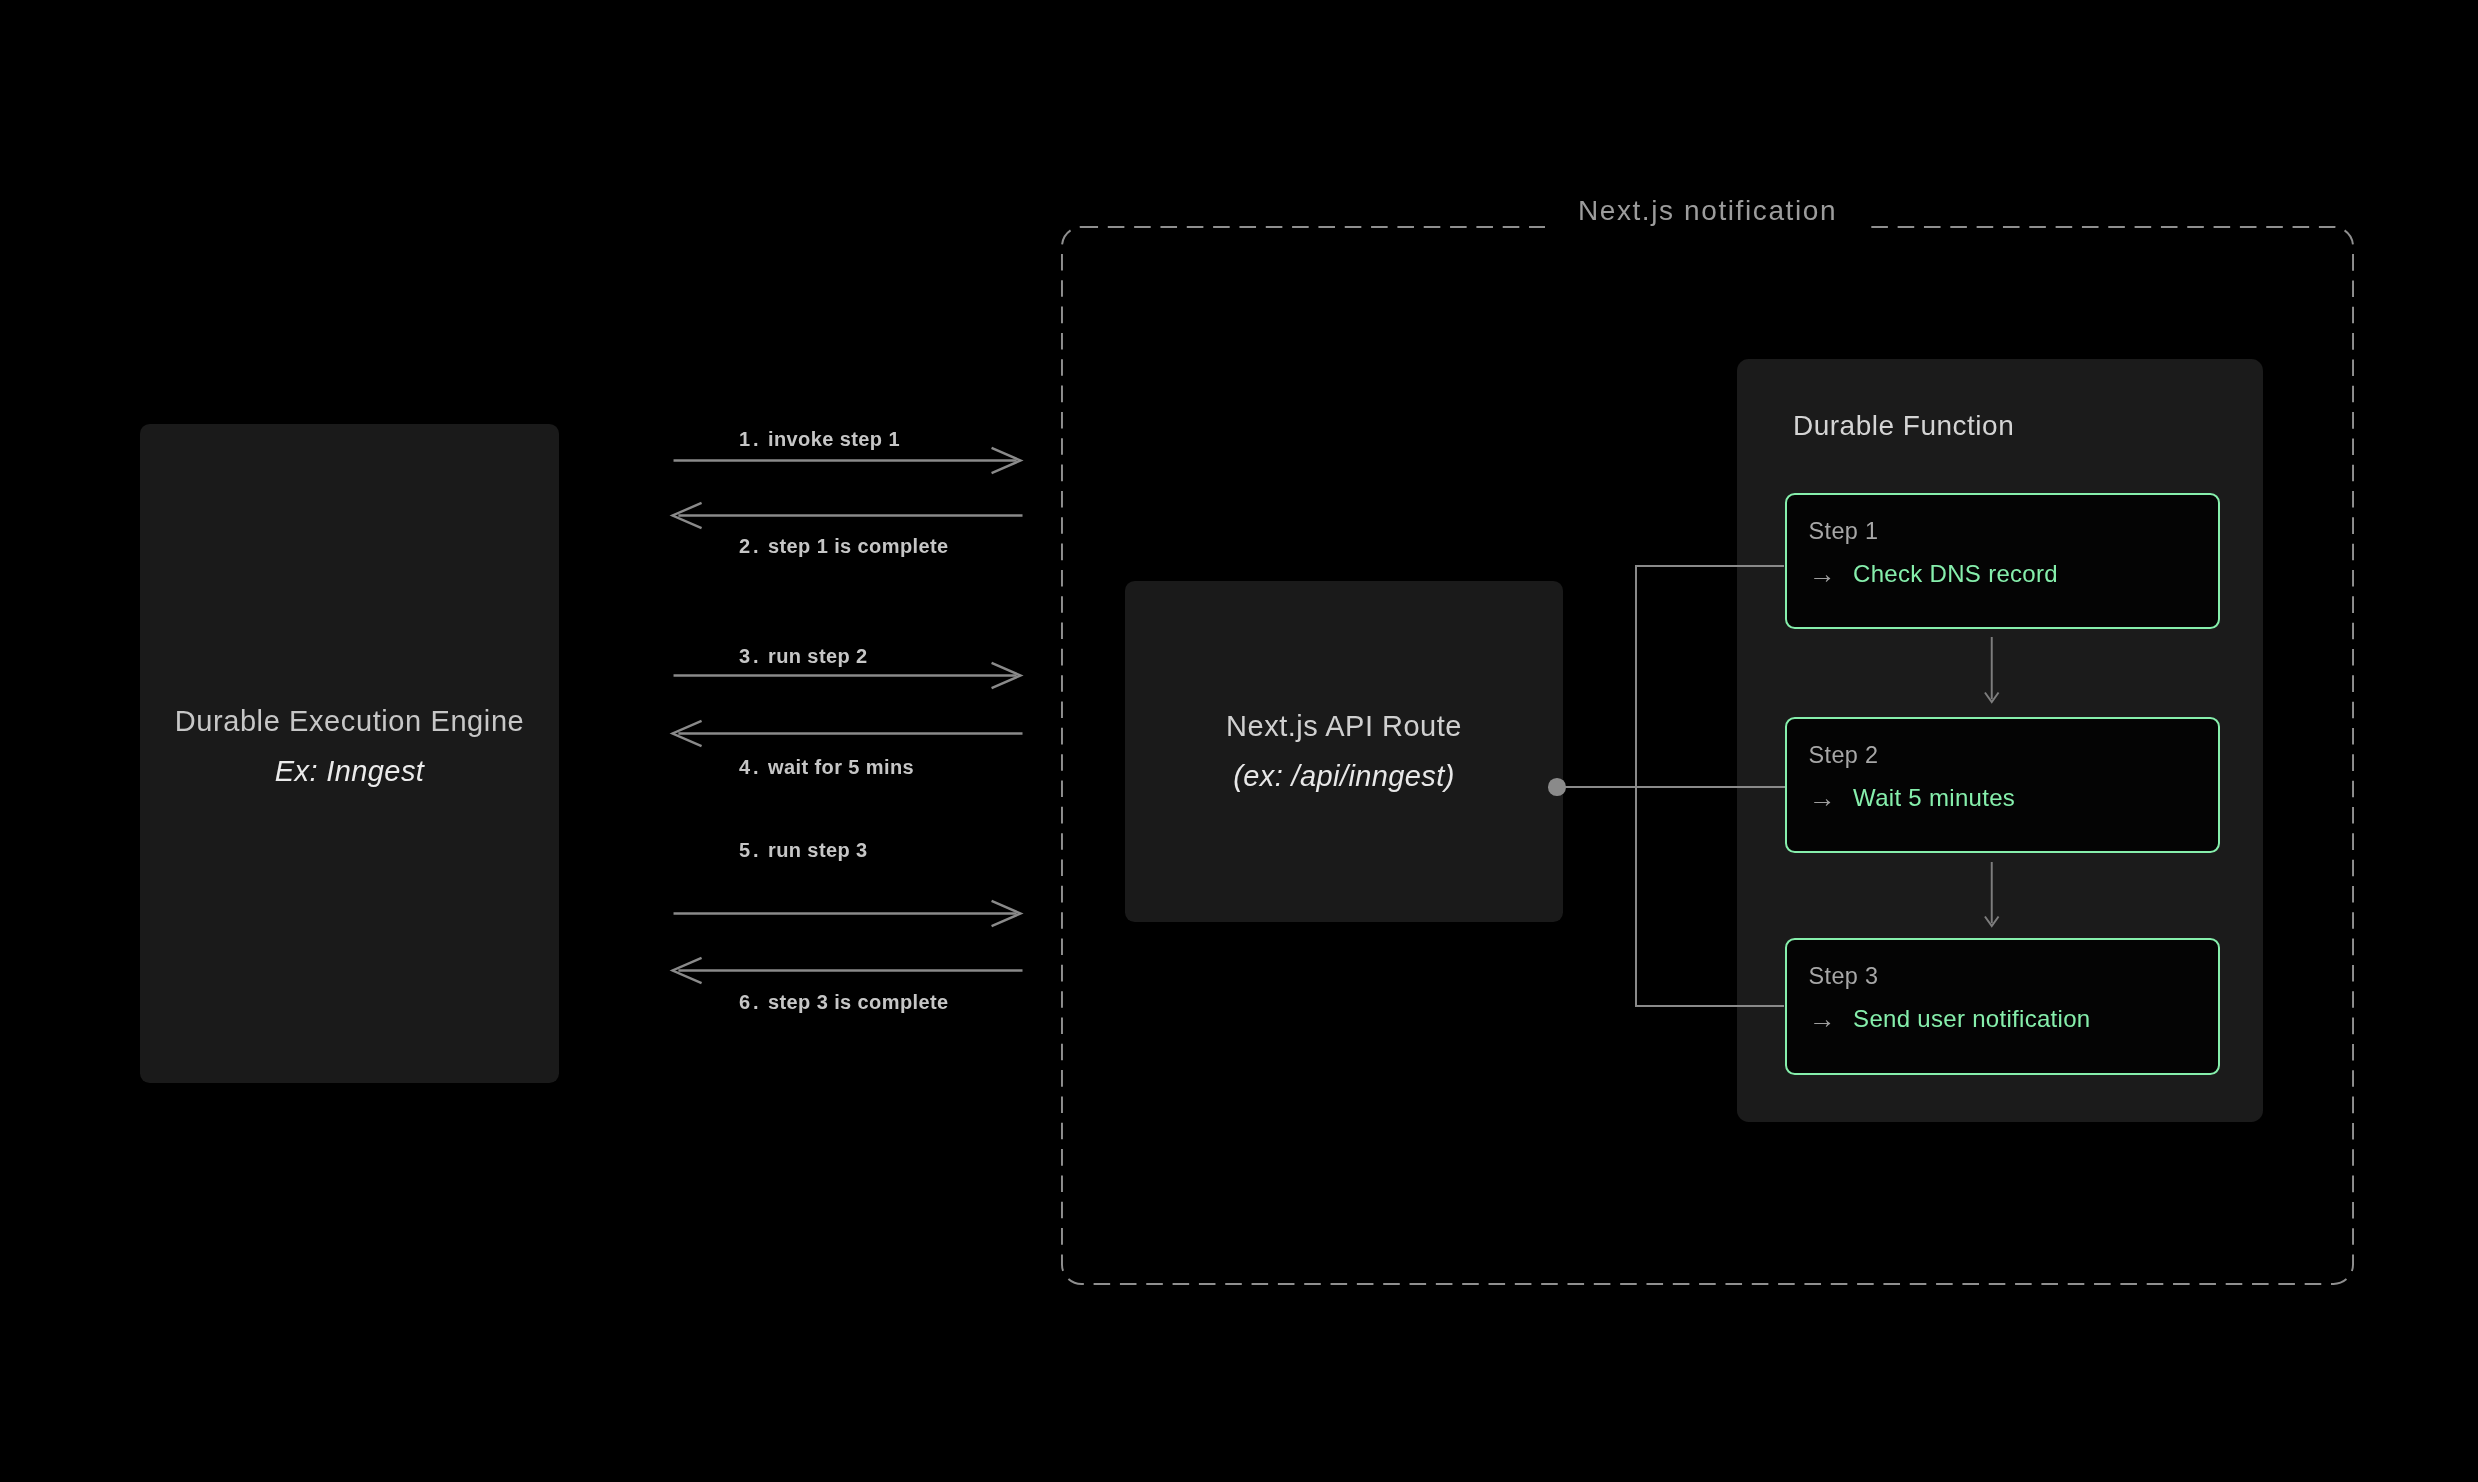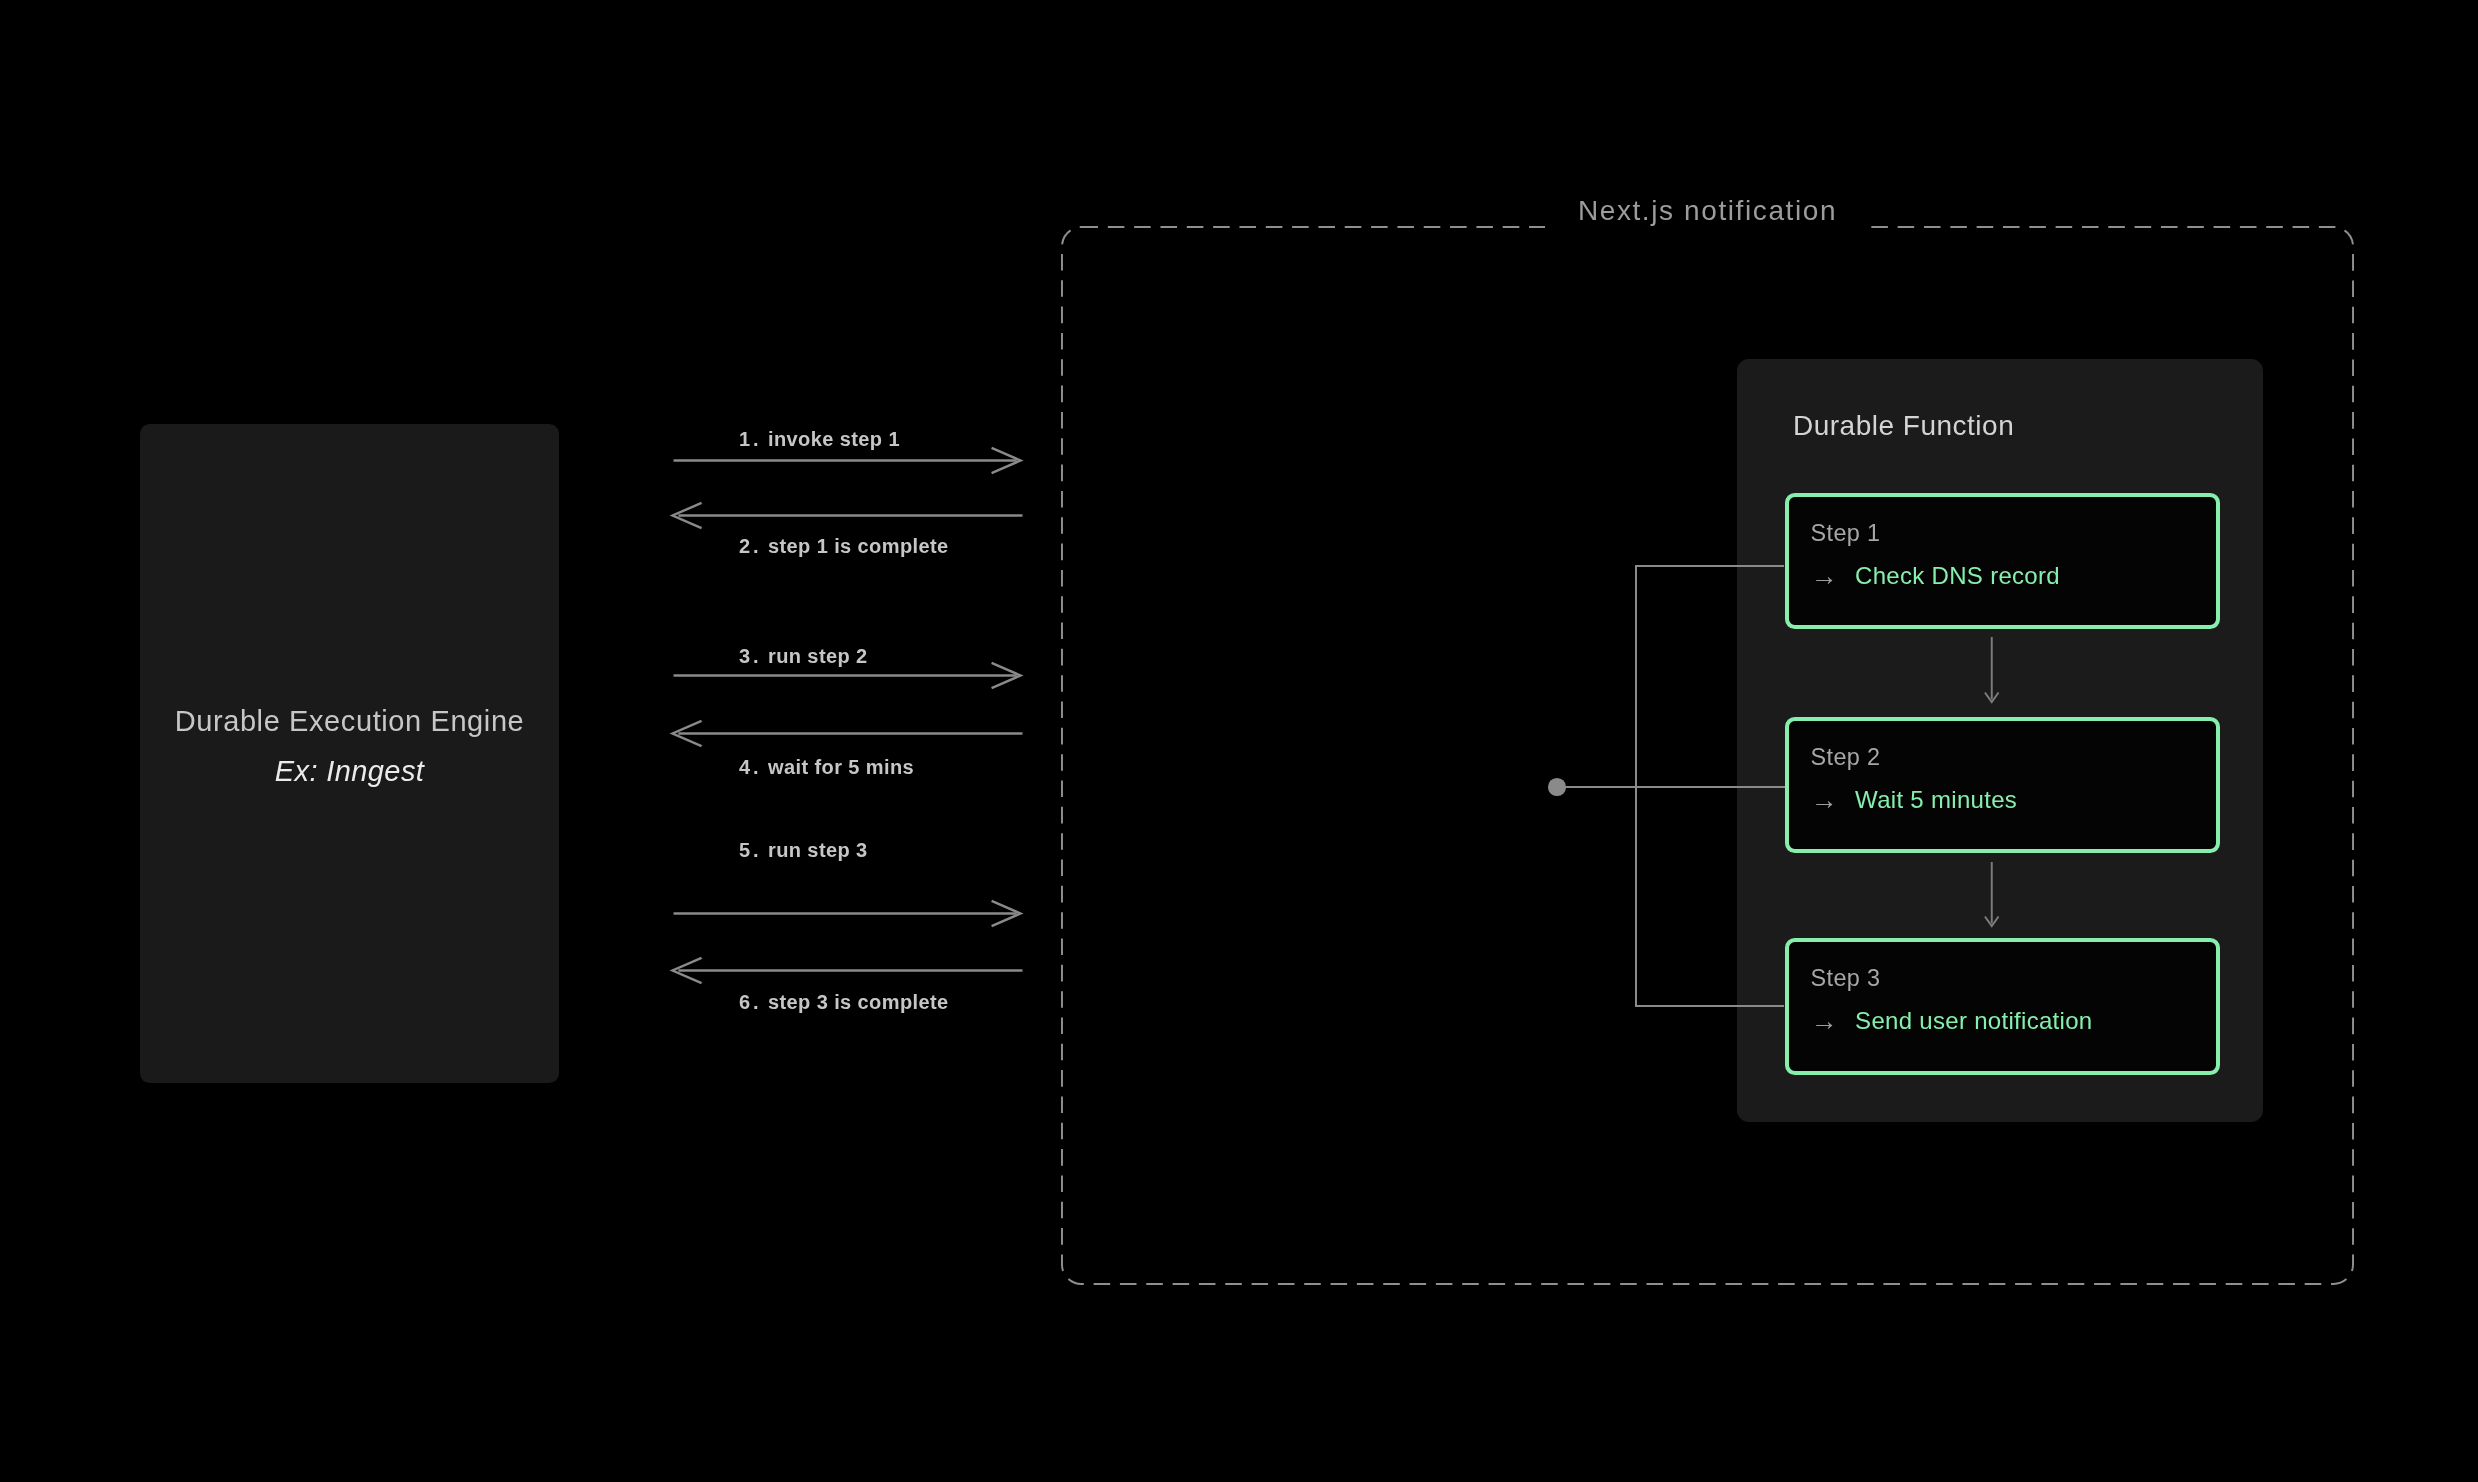--- a/index.html
+++ b/index.html
@@ -36,21 +36,21 @@
   .api-sub{font-size:29px;color:#e8e8e8;font-style:italic;margin-top:17.6px;letter-spacing:0.4px;}
 
   
   .conn{position:absolute;background:#8a8a8a;z-index:1;}
   .conn-dot{position:absolute;width:17.6px;height:17.6px;border-radius:50%;background:#8a8a8a;z-index:2;}
 
   
   .df-box{left:1737px;top:359px;width:526px;height:763px;background:#1b1b1b;border-radius:11.7px;}
   .df-title{position:absolute;left:1793px;top:410px;font-size:28px;color:#d4d4d4;letter-spacing:0.5px;z-index:2;}
   .step-box{position:absolute;left:1785px;width:435px;height:136px;background:#040404;
-            border:4px solid #86efac;border-radius:9.8px;box-sizing:border-box;
+            border:2px solid #86efac;border-radius:9.8px;box-sizing:border-box;
             padding:23.4px 19.5px 0 21.5px;z-index:2;}
   .step-label{font-size:23.4px;color:#a7a7a7;letter-spacing:0.4px;}
   .step-row{display:flex;align-items:center;margin-top:14.6px;}
   .step-arrow{font-size:27px;color:#9e9e9e;margin-right:17.6px;line-height:29px;}
   .step-action{font-size:24px;color:#86efac;letter-spacing:0.3px;white-space:nowrap;}
   .down-arrow{position:absolute;left:1981px;width:21.5px;z-index:2;}
   .down-arrow line,.down-arrow polyline{stroke:#7d7d7d;stroke-width:2;fill:none;}
 </style>
 </head>
 <body>
@@ -94,20 +94,24 @@
       <polyline points="32,2 2,15 32,28"></polyline>
   </svg>
 
   <svg class="app-frame-svg" viewBox="0 0 1326 1086">
     <rect x="1" y="1" width="1324" height="1084" rx="20" fill="none" stroke="#8f8f8f" stroke-width="2" stroke-dasharray="17 10"></rect>
   </svg>
   <div class="app-title">
     <span>Next.js notification</span>
   </div>
 
+  <div class="panel center-col api-box">
+    <div class="api-title">Next.js API Route</div>
+    <div class="api-sub">(ex: /api/inngest)</div>
+  </div>
 
   <div class="conn-dot" style="left:1548px;top:778px"></div>
   <div class="conn" style="left:1556px;top:786px;width:229px;height:2px"></div>
   <div class="conn" style="left:1635px;top:565px;width:2px;height:442px"></div>
   <div class="conn" style="left:1636px;top:565px;width:148px;height:2px"></div>
   <div class="conn" style="left:1636px;top:1005px;width:148px;height:2px"></div>
 
   <div class="panel df-box"></div>
   <div class="df-title">Durable Function</div>
 

